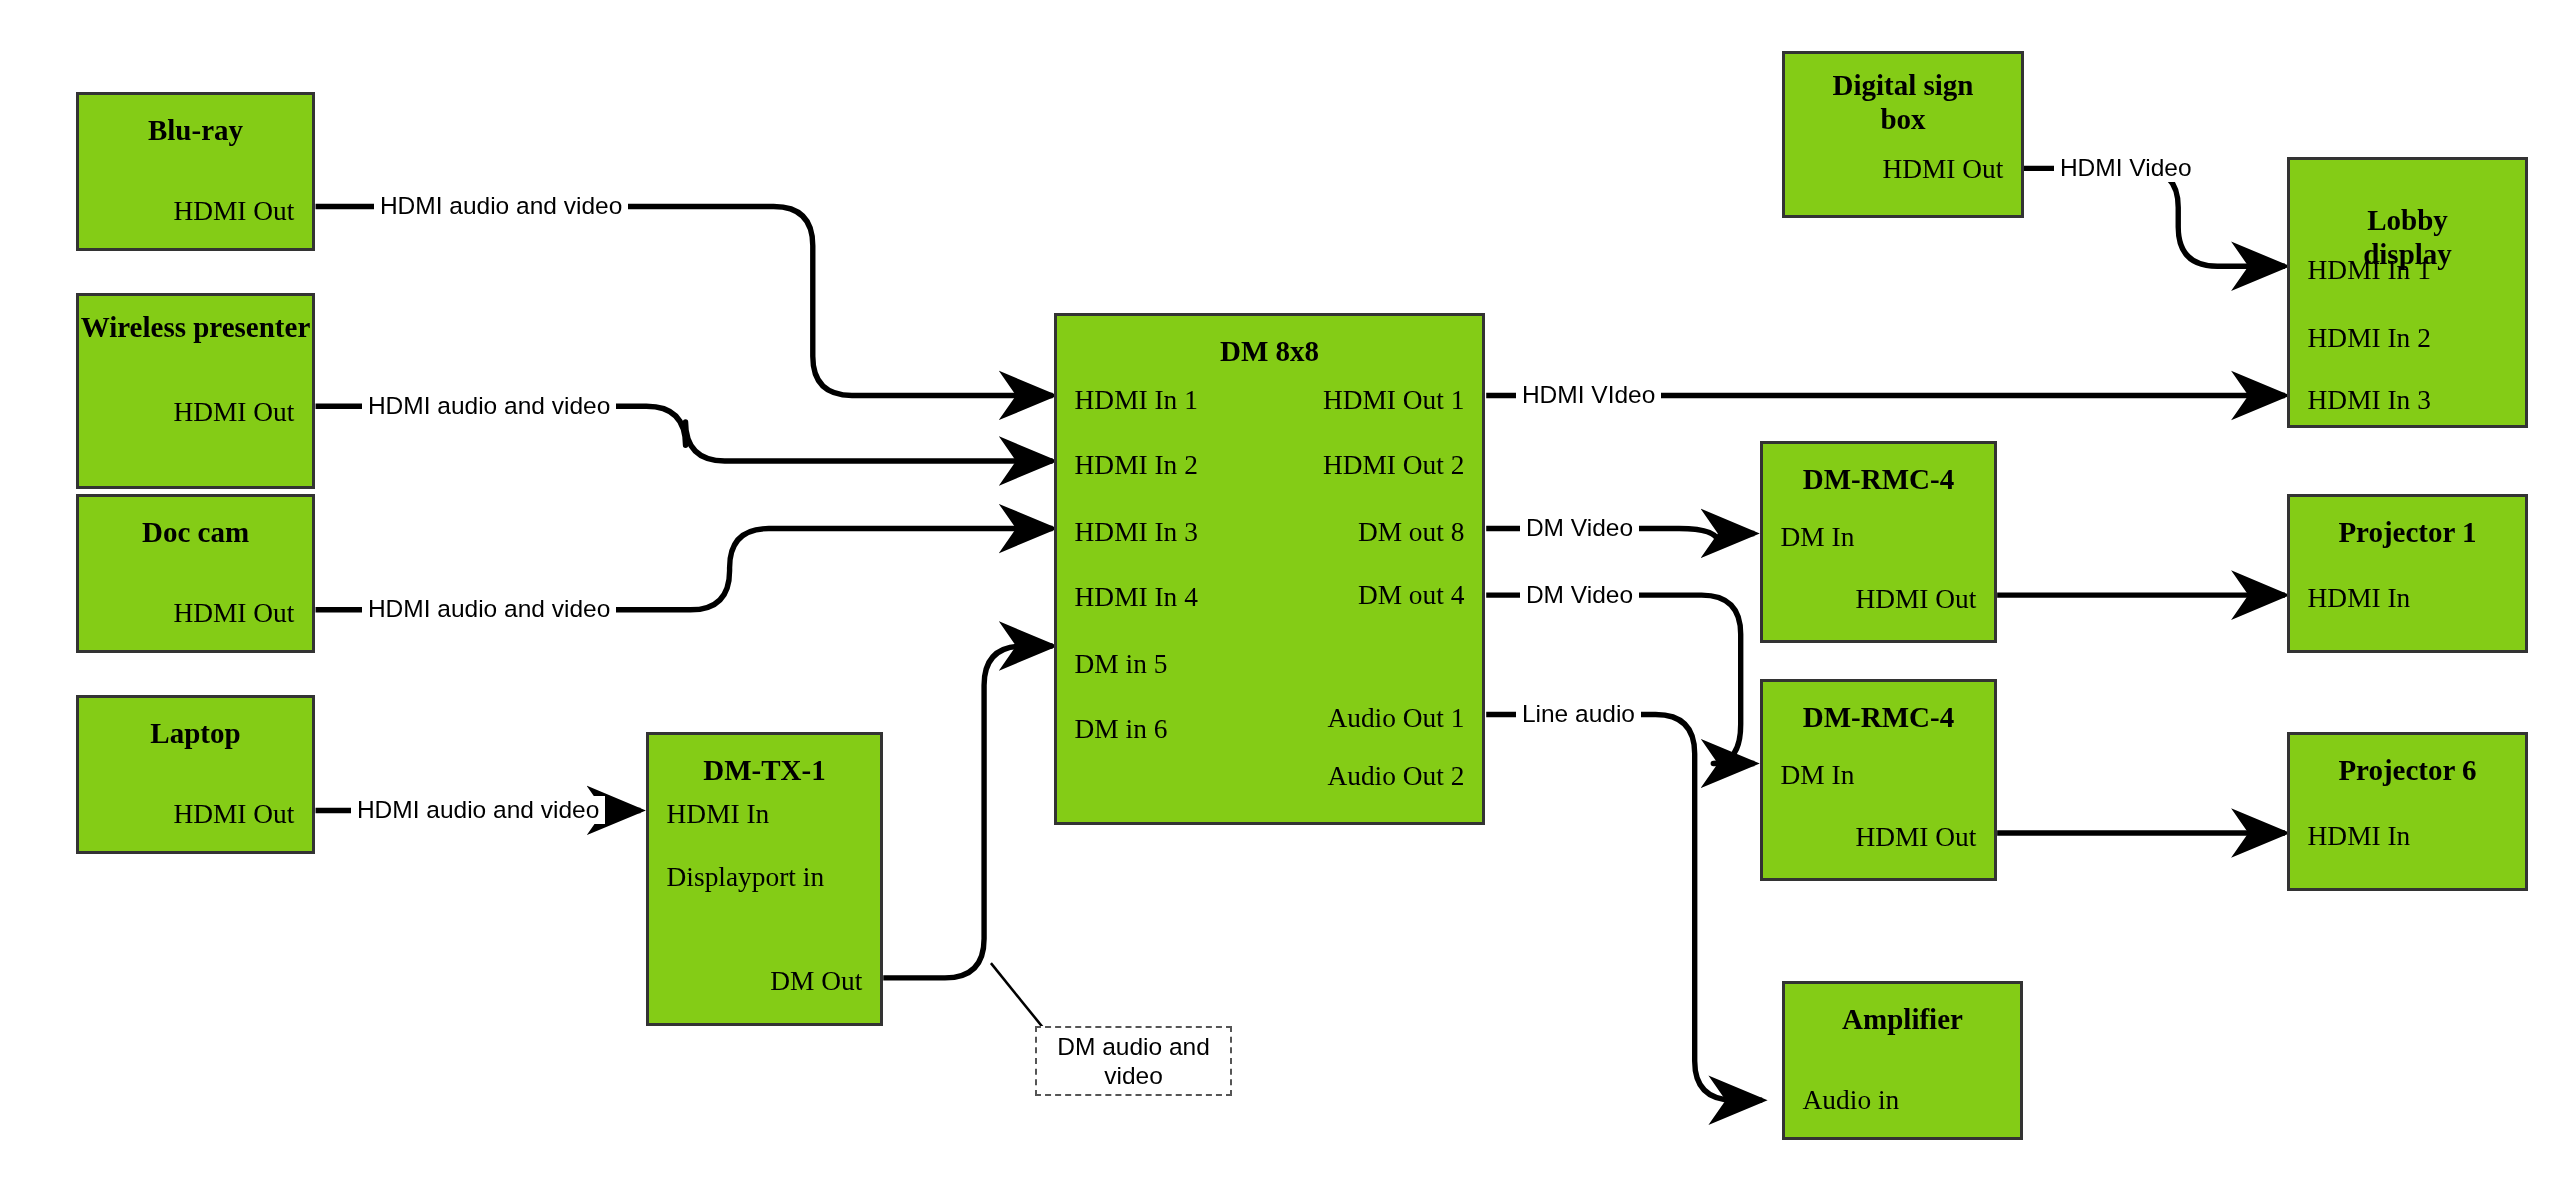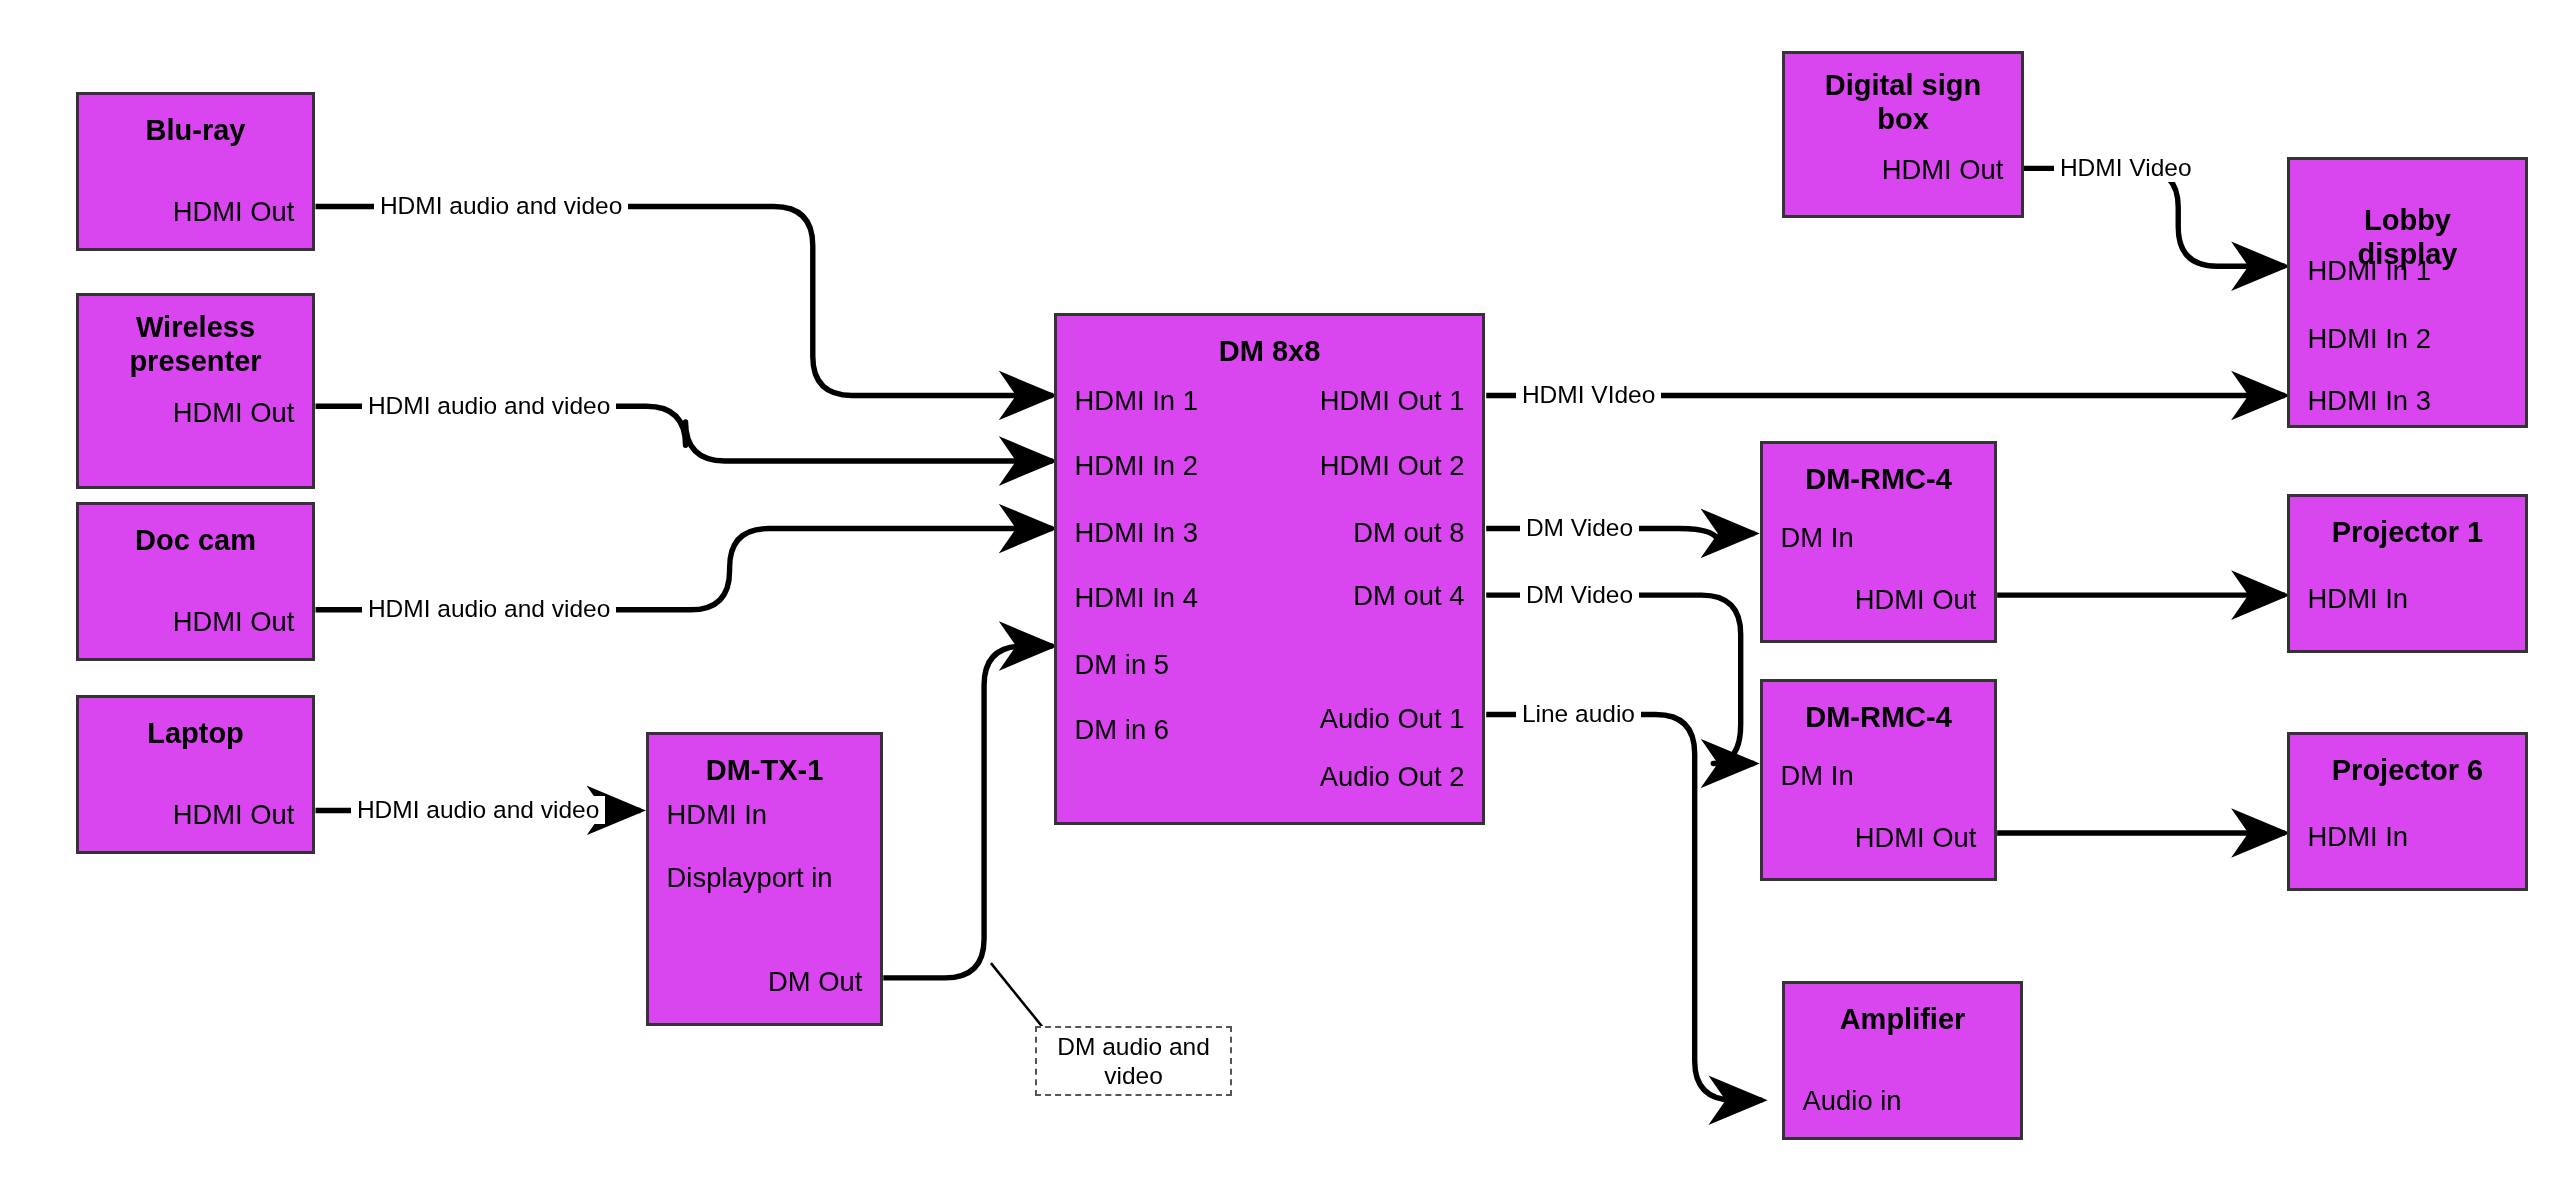--- a/index.html
+++ b/index.html
@@ -1,19 +1,19 @@
 <!DOCTYPE html>
 <html><head>
 <meta charset="utf-8">
 <style>
   html,body{margin:0;padding:0;background:#ffffff;}
   body{font-family:"Liberation Sans",sans-serif;}
   #stage{position:relative;width:2576px;height:1201px;background:#ffffff;overflow:hidden;}
   svg.wires{position:absolute;left:0;top:0;width:2576px;height:1201px;}
-  .node{position:absolute;box-sizing:border-box;border:3.9px solid #333333;background:#d946ef;}
+  .node{position:absolute;box-sizing:border-box;border:3.9px solid #333333;background:#84cc16;font-family:Liberation Serif, serif;}
   .node .title{
     text-align:center;font-weight:bold;font-size:29px;color:#000000;line-height:1.18;
     position:absolute;left:0;right:0;
   }
   .port{position:absolute;font-size:27.4px;color:#000000;white-space:nowrap;}
   .port.l{left:17.6px;text-align:left;}
   .port.r{right:17.6px;text-align:right;}
   .wirelabel{position:absolute;font-size:24.5px;color:#000000;white-space:nowrap;background:#ffffff;padding:0 5.9px;}
   .note{position:absolute;box-sizing:border-box;border:2.9px dashed #555555;background:#ffffff;
         display:flex;align-items:center;justify-content:center;text-align:center;
@@ -63,21 +63,21 @@
   <div class="node" style="left:76px;top:92px;width:239px;height:159px;">
     <div class="title" style="top:17.6px;">Blu-ray</div>
     <div class="port r" style="top:101px;">HDMI Out</div>
   </div>
 
   <div class="node" style="left:76px;top:293px;width:239px;height:196px;">
     <div class="title" style="top:13.7px;">Wireless presenter</div>
     <div class="port r" style="top:101px;">HDMI Out</div>
   </div>
 
-  <div class="node" style="left:76px;top:494px;width:239px;height:159px;margin-top:8px;">
+  <div class="node" style="left:76px;top:494px;width:239px;height:159px;">
     <div class="title" style="top:17.6px;">Doc cam</div>
     <div class="port r" style="top:101px;">HDMI Out</div>
   </div>
 
   <div class="node" style="left:76px;top:695px;width:239px;height:159px;">
     <div class="title" style="top:17.6px;">Laptop</div>
     <div class="port r" style="top:101px;">HDMI Out</div>
   </div>
 
   <div class="node" style="left:646px;top:732px;width:237px;height:294px;">

